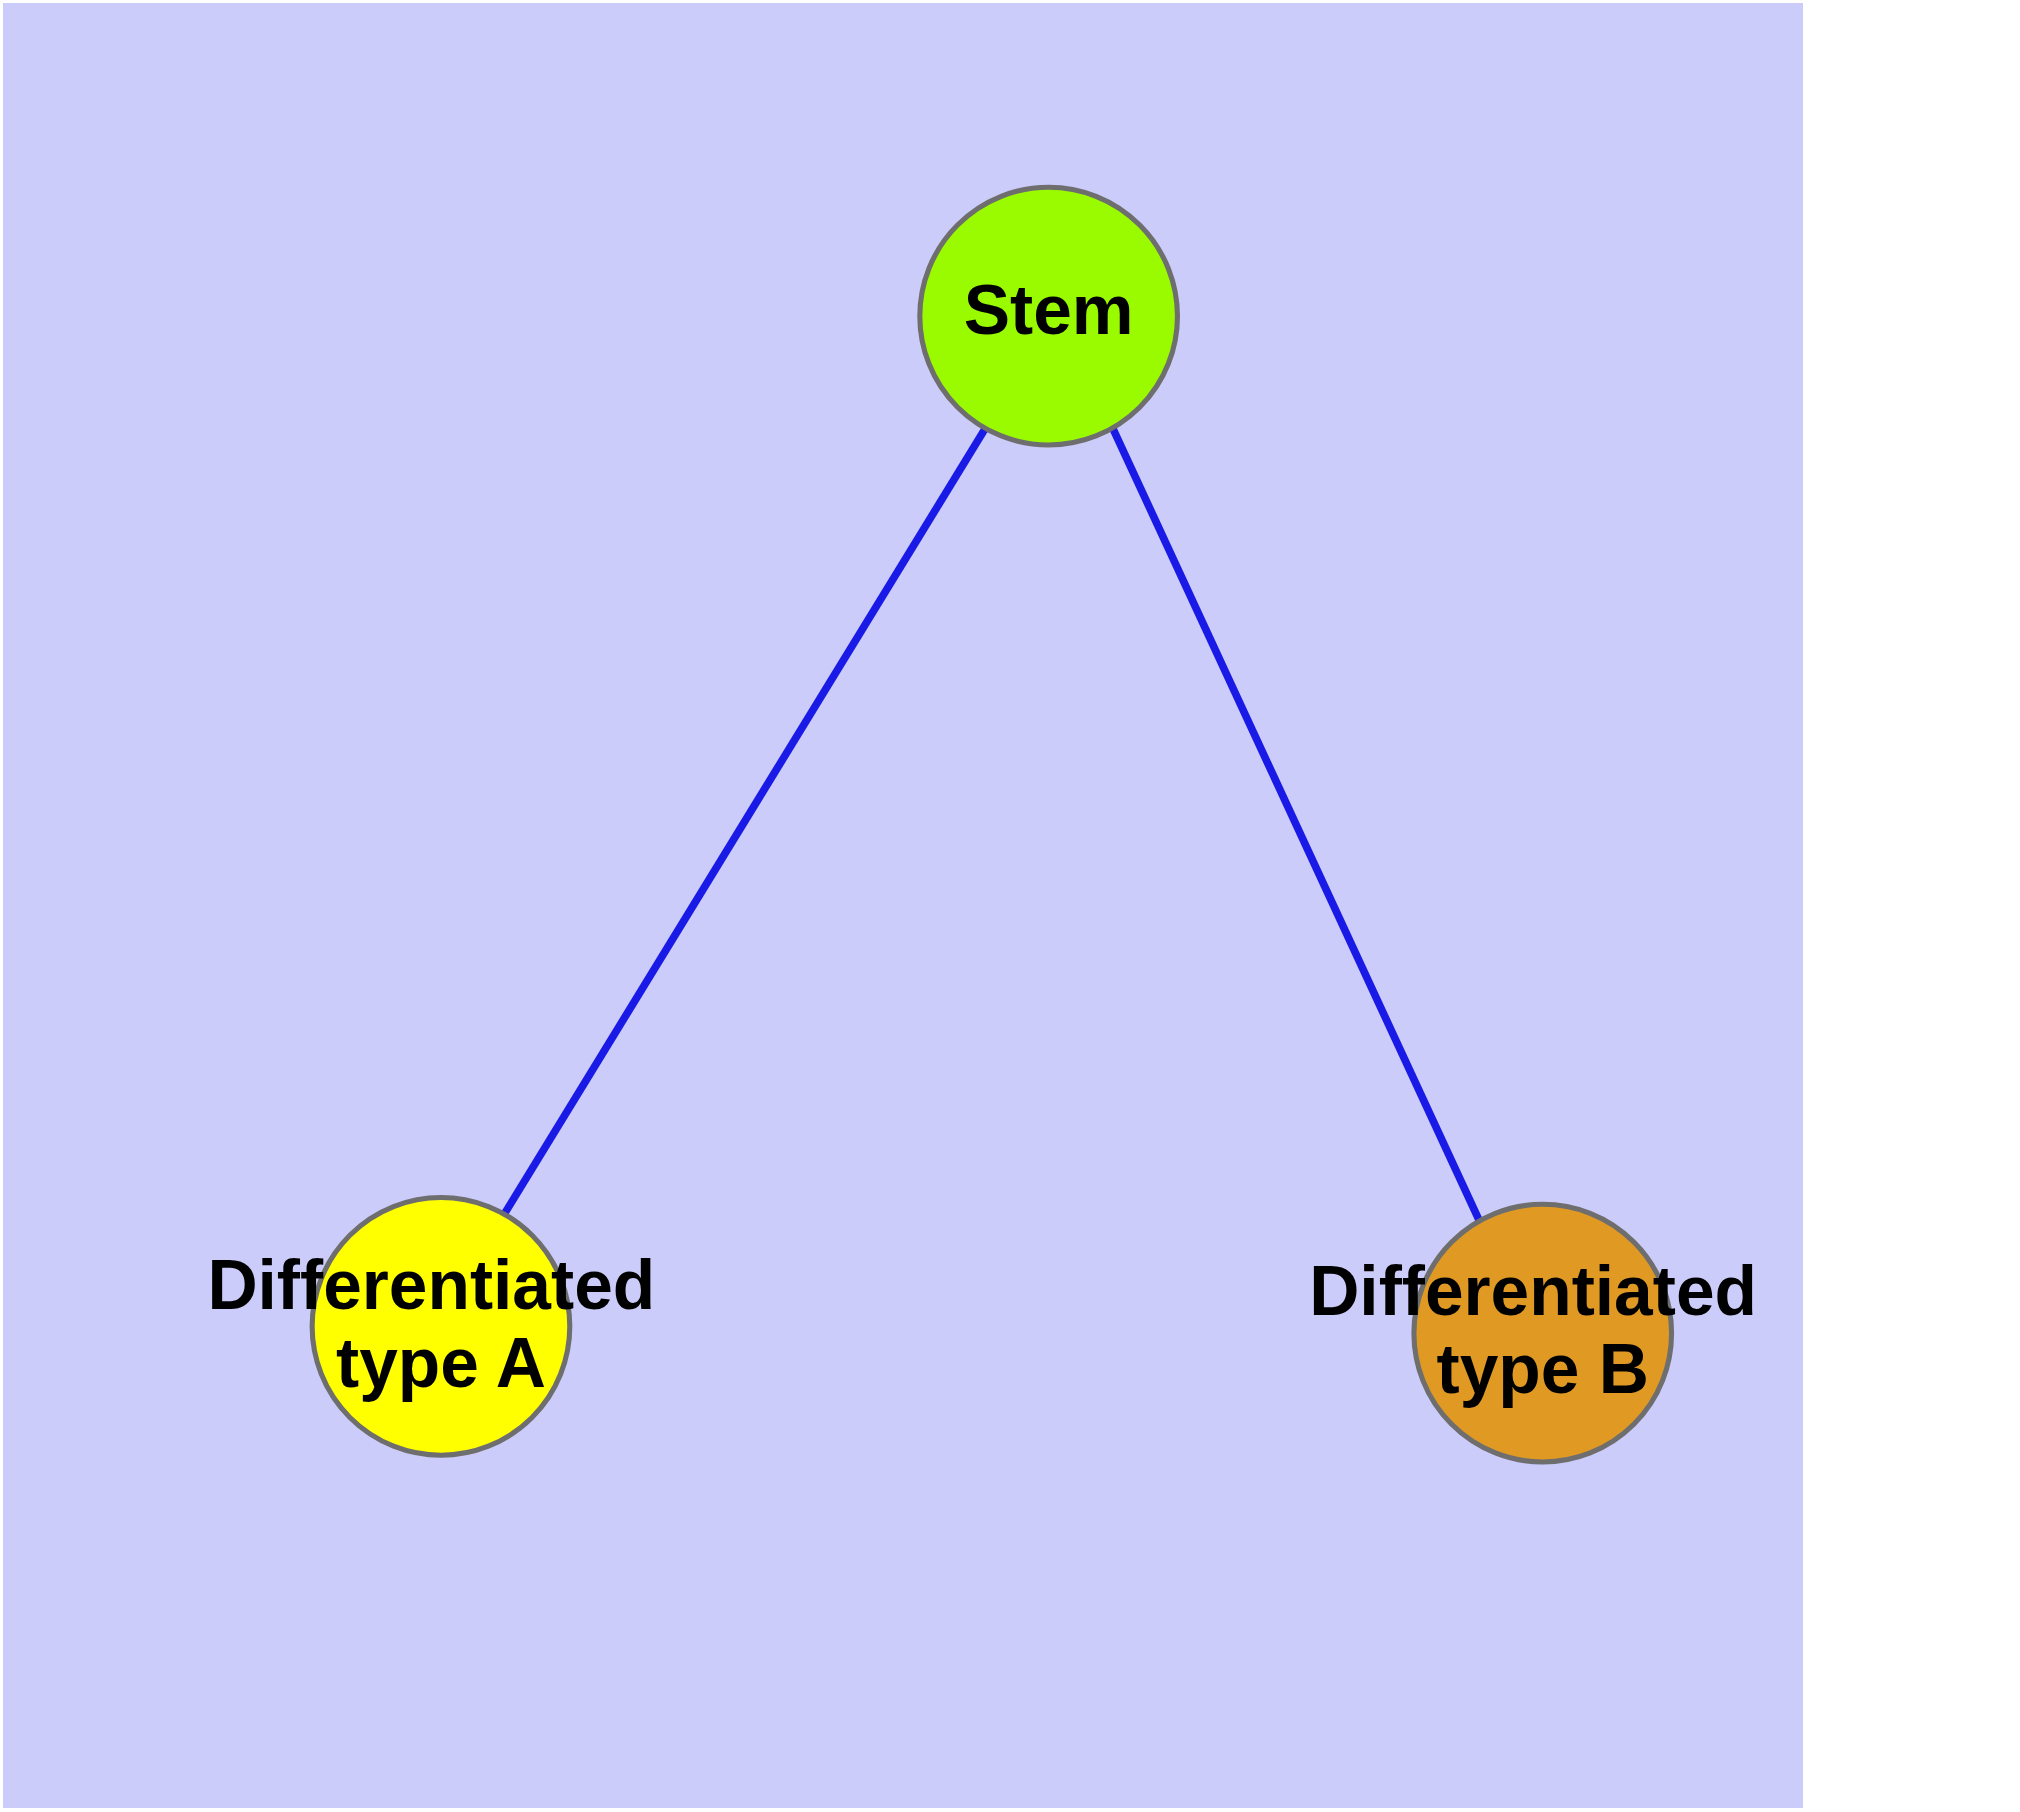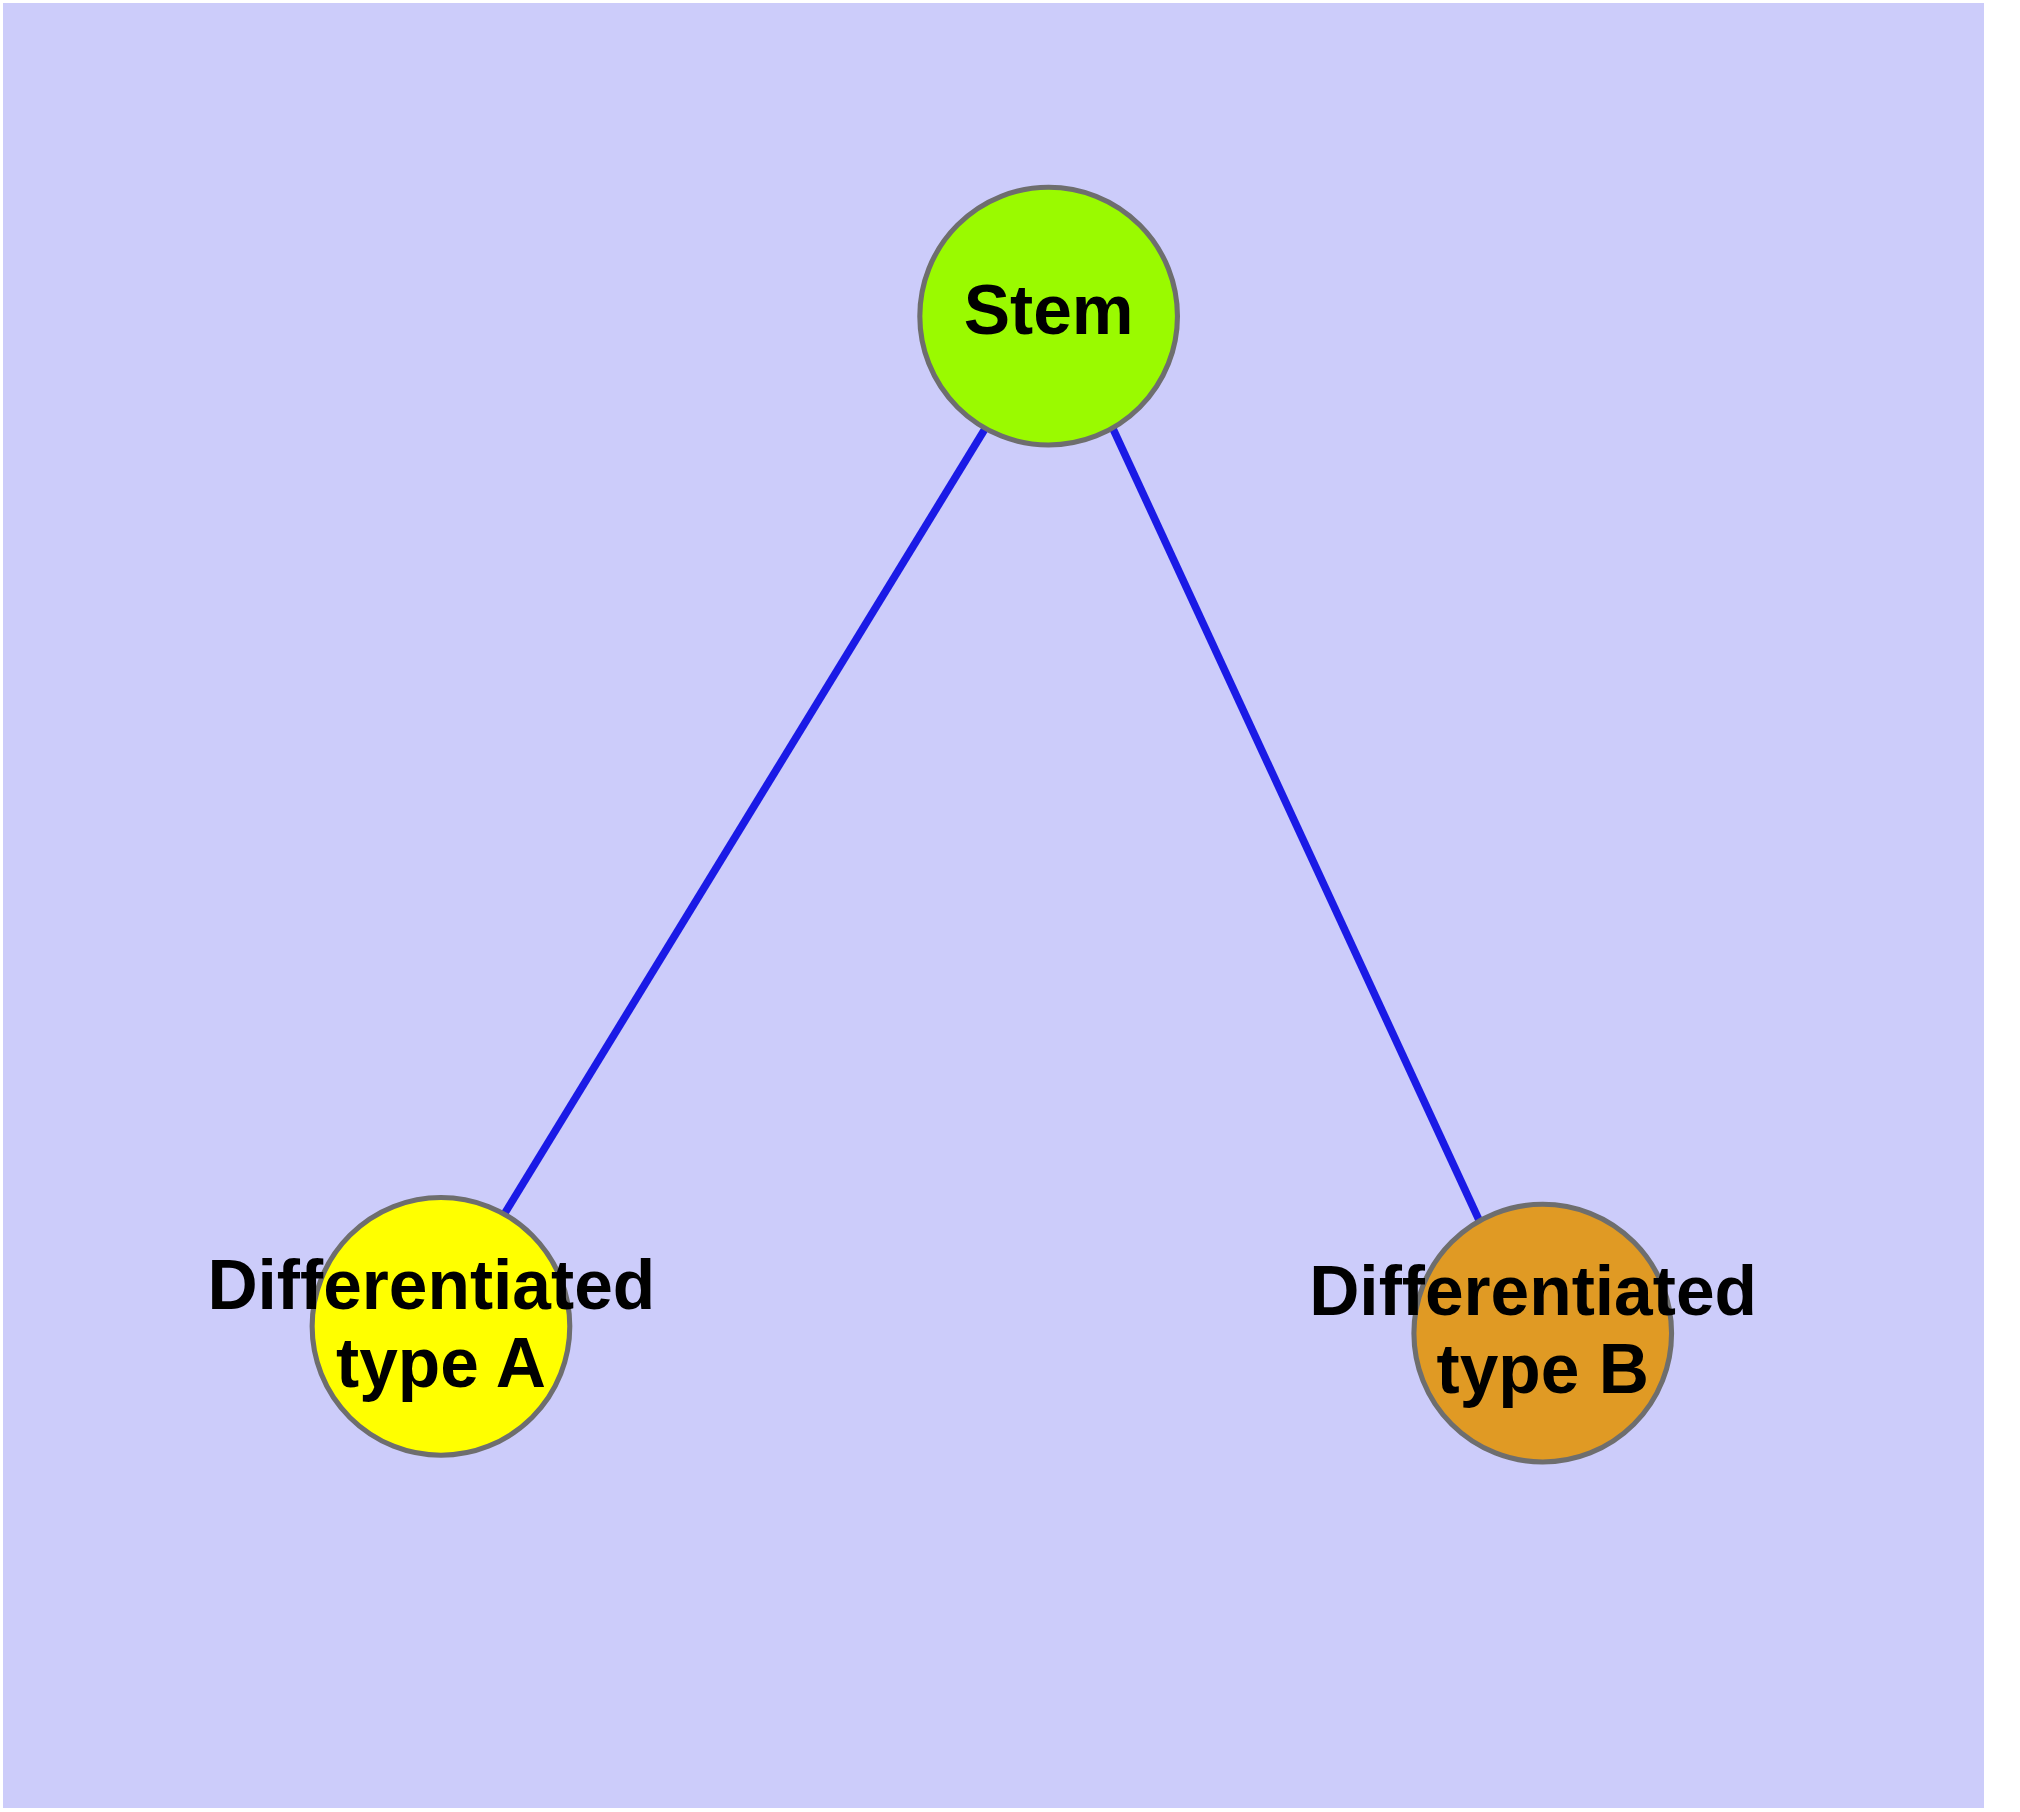--- a/index.html
+++ b/index.html
@@ -2,21 +2,21 @@
 <html style="font-size:13.6px"><head>
 <meta charset="utf-8">
 <style>
   html, body {
     margin: 0;
     padding: 0;
     background: #ffffff;
   }
   #stage {
     position: relative;
-    width: 1984px;
+    width: 1803px;
     height: 1812px;
     background: #ffffff;
     overflow: hidden;
     font-family: "Liberation Sans", "DejaVu Sans", sans-serif;
   }
   #canvas {
     position: absolute;
     left: 3.4px;
     top: 3.4px;
     width: 2014px;

